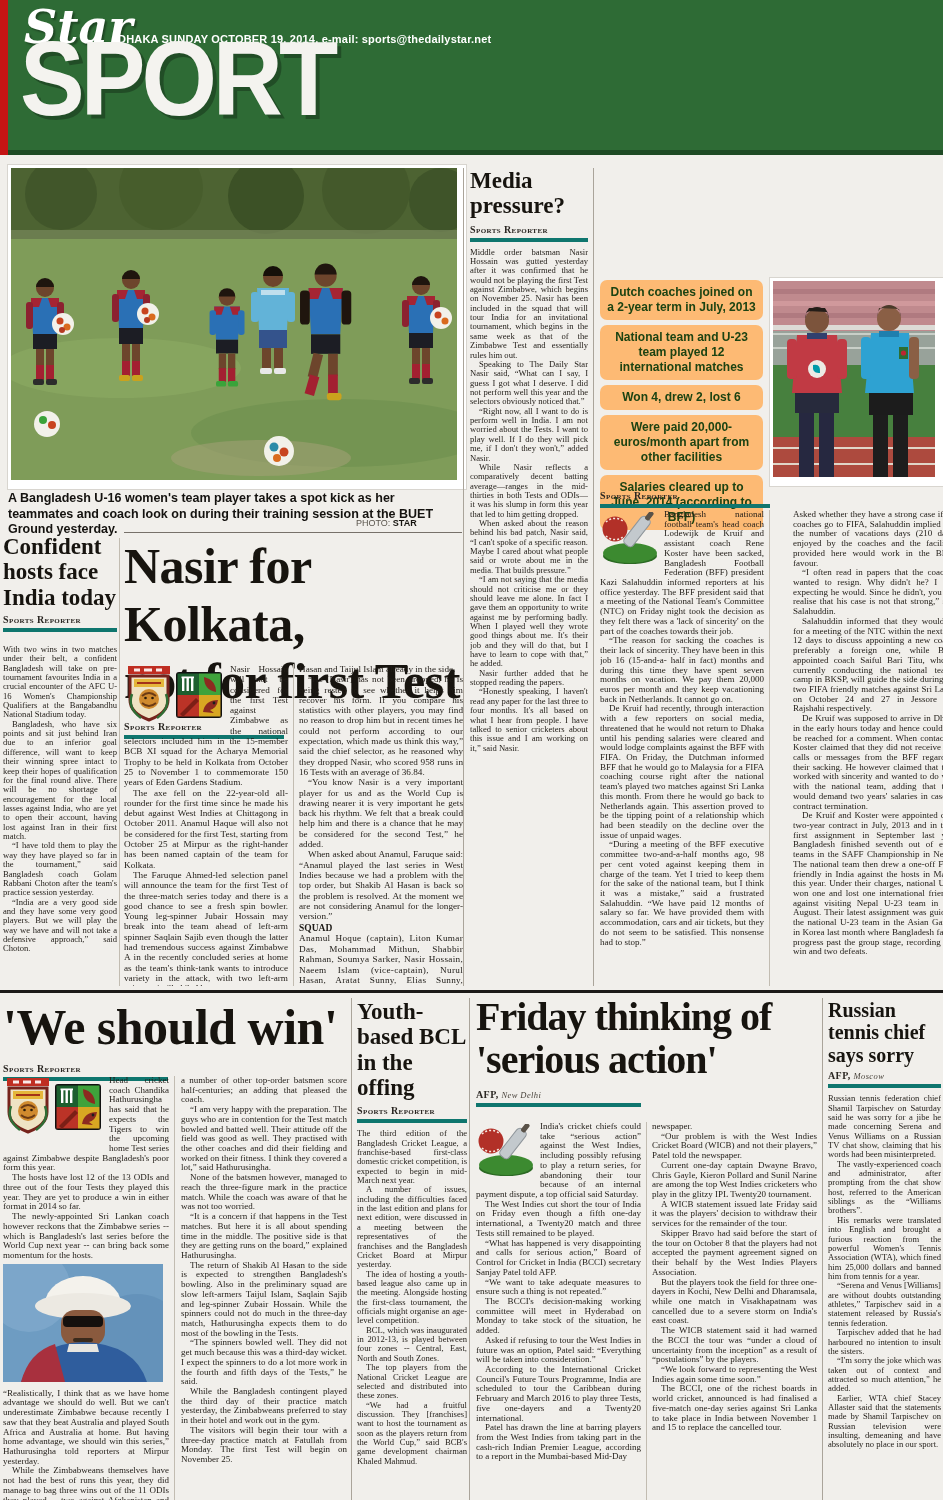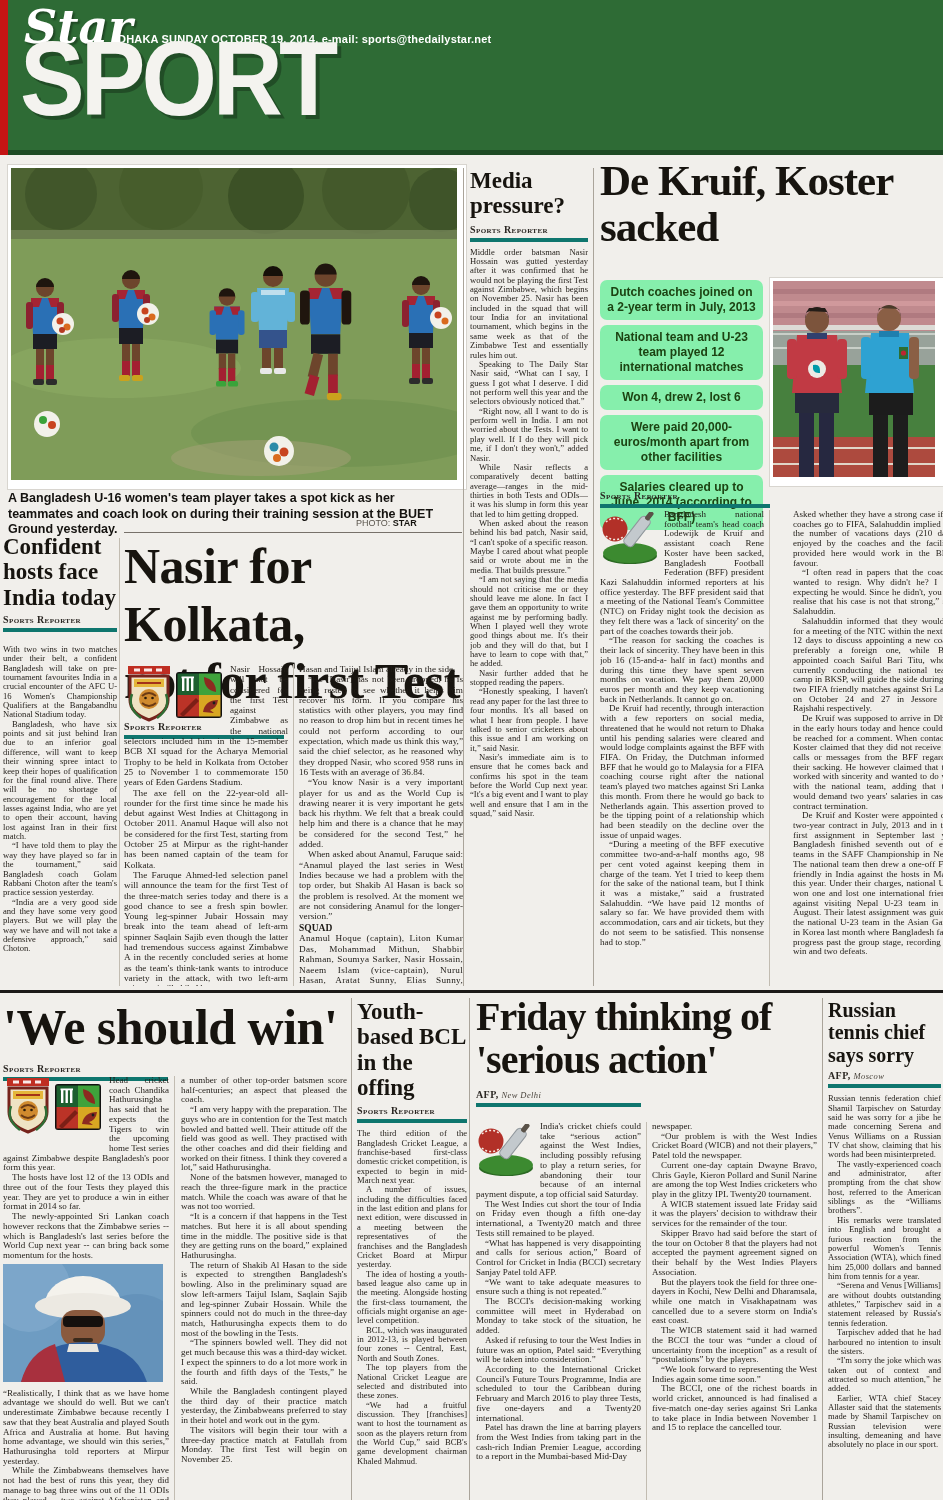--- a/index.html
+++ b/index.html
@@ -30,21 +30,21 @@
   .col{position:absolute;overflow:hidden;}
   .float-gfx{float:left;margin:2px 6px 2px 0;}
   .squad-label{font:700 9.5px "Liberation Serif",serif;margin-top:2px;}
   .squad-names{margin:0;font-size:9.2px;line-height:1.14;text-align:justify;letter-spacing:.3px;}
   
   .photo-frame{position:absolute;background:#fff;padding:3px;box-shadow:0 0 0 1px #d8d5cf;}
   .caption{position:absolute;font:700 12.5px/1.25 "Liberation Sans",sans-serif;color:#14120f;}
   .credit{position:absolute;font:400 9px "Liberation Sans",sans-serif;color:#5a554d;}
   .credit b{color:#16140f;}
   
-  .fact{background:#86efac;color:#1c4312;font:700 12px/1.25 "Liberation Sans",sans-serif;text-align:center;
+  .fact{background:#fdba74;color:#1c4312;font:700 12px/1.25 "Liberation Sans",sans-serif;text-align:center;
         border-radius:7px;padding:5px 6px;margin-bottom:5px;}
   
   .hl-huge{font-size:43px;line-height:1.08;letter-spacing:-1px;}
   .hl-big{font-size:50px;line-height:1.15;letter-spacing:-.5px;}
   .hl-med{font-size:23px;line-height:1.1;}
   .hl-small{font-size:20px;line-height:1.12;}
 </style>
 </head>
 <body>
 
@@ -268,28 +268,24 @@
     <div class="col" style="position:static;height:722px;margin-top:6px;overflow:hidden;">
       <div class="pl narrow">
           <p>Middle order batsman Nasir Hossain was gutted yesterday after it was confirmed that he would not be playing the first Test against Zimbabwe, which begins on November 25. Nasir has been included in the squad that will tour India for an invitational tournament, which begins in the same week as that of the Zimbabwe Test and essentially rules him out.</p>
           <p>Speaking to The Daily Star Nasir said, “What can I say, I guess I got what I deserve. I did not perform well this year and the selectors obviously noticed that.”</p>
           <p>“Right now, all I want to do is perform well in India. I am not worried about the Tests. I want to play well. If I do they will pick me, if I don't they won't,” added Nasir.</p>
           <p>While Nasir reflects a comparatively decent batting average—ranges in the mid-thirties in both Tests and ODIs—it was his slump in form this year that led to him getting dropped.</p>
           <p>When asked about the reason behind his bad patch, Nasir said, “I can't spoke of a specific reason. Maybe I cared about what people said or wrote about me in the media. That builds pressure.”</p>
           <p>“I am not saying that the media should not criticise me or they should leave me alone. In fact I gave them an opportunity to write against me by performing badly. When I played well they wrote good things about me. It's their job and they will do that, but I have to learn to cope with that,” he added.</p>
           <p>Nasir further added that he stopped reading the papers.</p>
           <p>“Honestly speaking, I haven't read any paper for the last three to four months. It's all based on what I hear from people. I have talked to senior cricketers about this issue and I am working on it,” said Nasir.</p>
-          <p>Nasir's immediate aim is to ensure that he comes back and confirms his spot in the team before the World Cup next year. “It's a big event and I want to play well and ensure that I am in the squad,” said Nasir.</p>
         </div>
     </div>
   </div>
 
-  <div class="abs" style="left:600px;top:158px;width:343px;">
-    <h1 class="h-serif hl-huge"><span>De Kruif, Koster</span><br><span>sacked</span></h1>
-  </div>
   <div class="abs" style="left:600px;top:280px;width:163px;">
     <div>
         <div class="fact">Dutch coaches joined on a 2-year term in July, 2013</div>
         <div class="fact">National team and U-23 team played 12 international matches</div>
         <div class="fact">Won 4, drew 2, lost 6</div>
         <div class="fact">Were paid 20,000-euros/month apart from other facilities</div>
         <div class="fact">Salaries cleared up to June, 2014 (according to BFF)</div>
       </div>
   </div>
   <div class="photo-frame" style="left:770px;top:278px;width:168px;height:202px;">
@@ -428,21 +424,21 @@
       </svg>
     </div>
     <div class="pl mid">
         <p>“Realistically, I think that as we have home advantage we should do well. But we can't underestimate Zimbabwe because recently I saw that they beat Australia and played South Africa and Australia at home. But having home advantage, we should win this series,” Hathurusingha told reporters at Mirpur yesterday.</p>
         <p>While the Zimbabweans themselves have not had the best of runs this year, they did manage to bag three wins out of the 11 ODIs they played -- two against Afghanistan and one against Australia. They were beaten quite easily in the only Test they played against South Africa in August this year.</p>
       </div>
   </div>
   <div class="vr light" style="left:174px;top:1076px;height:424px;"></div>
   <div class="col" style="left:181px;top:1076px;width:166px;height:424px;">
     <div class="pl mid">
-        <p>a number of other top-order batsmen score half-centuries; an aspect that pleased the coach.</p>
+        <p>a number of other top-order batsmen score half-centuries; an adding that pleased the coach.</p>
         <p>“I am very happy with the preparation. The guys who are in contention for the Test match bowled and batted well. Their attitude off the field was good as well. They practised with the other coaches and did their fielding and worked on their fitness. I think they covered a lot,” said Hathurusingha.</p>
         <p>None of the batsmen however, managed to reach the three-figure mark in the practice match. While the coach was aware of that he was not too worried.</p>
         <p>“It is a concern if that happens in the Test matches. But here it is all about spending time in the middle. The positive side is that they are getting runs on the board,” explained Hathurusingha.</p>
         <p>The return of Shakib Al Hasan to the side is expected to strengthen Bangladesh's bowling. Also in the preliminary squad are slow left-armers Taijul Islam, Saqlain Sajib and leg-spinner Zubair Hossain. While the spinners could not do much in the three-day match, Hathurusingha expects them to do most of the bowling in the Tests.</p>
         <p>“The spinners bowled well. They did not get much because this was a third-day wicket. I expect the spinners to do a lot more work in the fourth and fifth days of the Tests,” he said.</p>
         <p>While the Bangladesh contingent played the third day of their practice match yesterday, the Zimbabweans preferred to stay in their hotel and work out in the gym.</p>
         <p>The visitors will begin their tour with a three-day practice match at Fatullah from Monday. The first Test will begin on November 25.</p>
       </div>
   </div>
 

